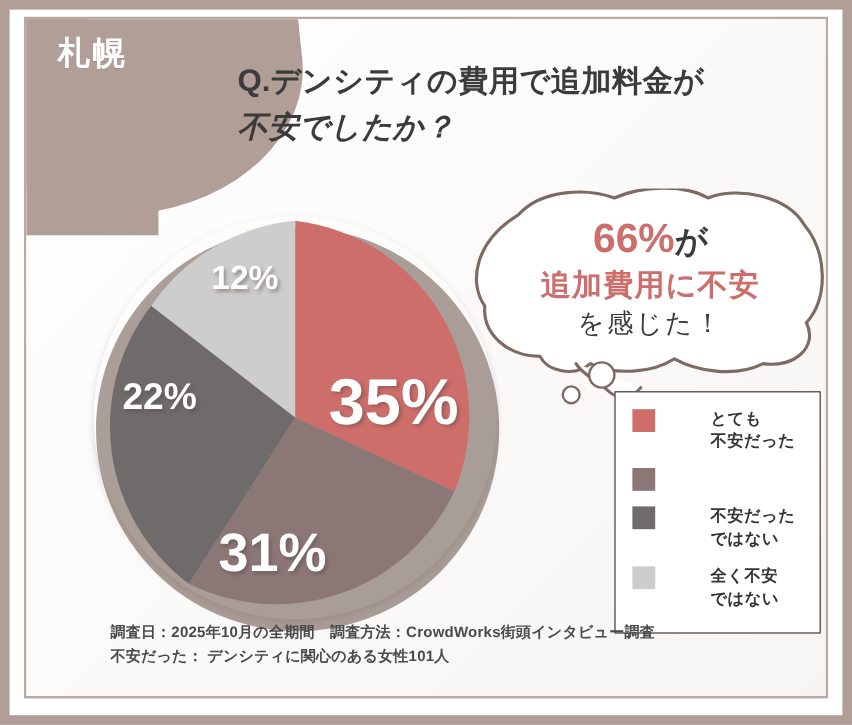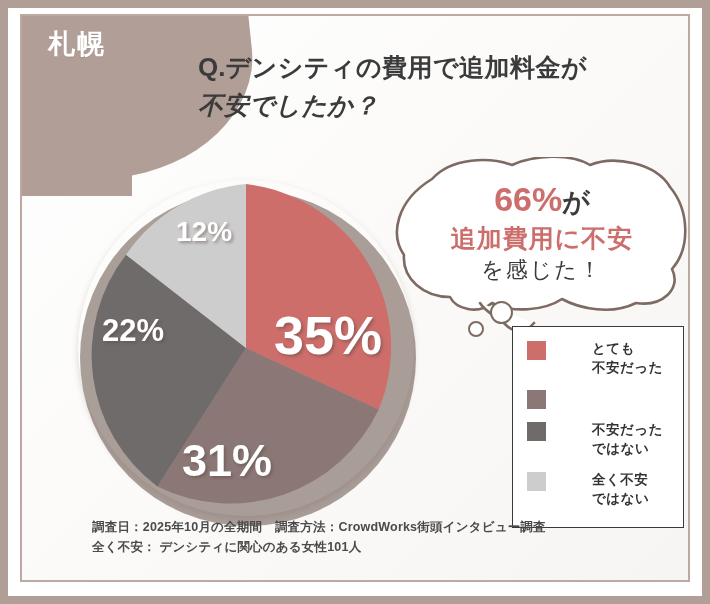--- a/index.html
+++ b/index.html
@@ -156,17 +156,17 @@
         <span class="sw" style="background:#cdcdcd"></span>
         <span class="lg-txt">
           <span>全く不安</span><br>
           <span>ではない</span>
         </span>
       </div>
     </div>
 
     <div class="footer">
       <div>調査日：2025年10月の全期間　調査方法：CrowdWorks街頭インタビュー調査</div>
-      <div>全く不安： デンシティに関心のある女性101人</div>
+      <div>不安だった： デンシティに関心のある女性101人</div>
     </div>
 
   </div>
 </div>
 
 </body></html>

